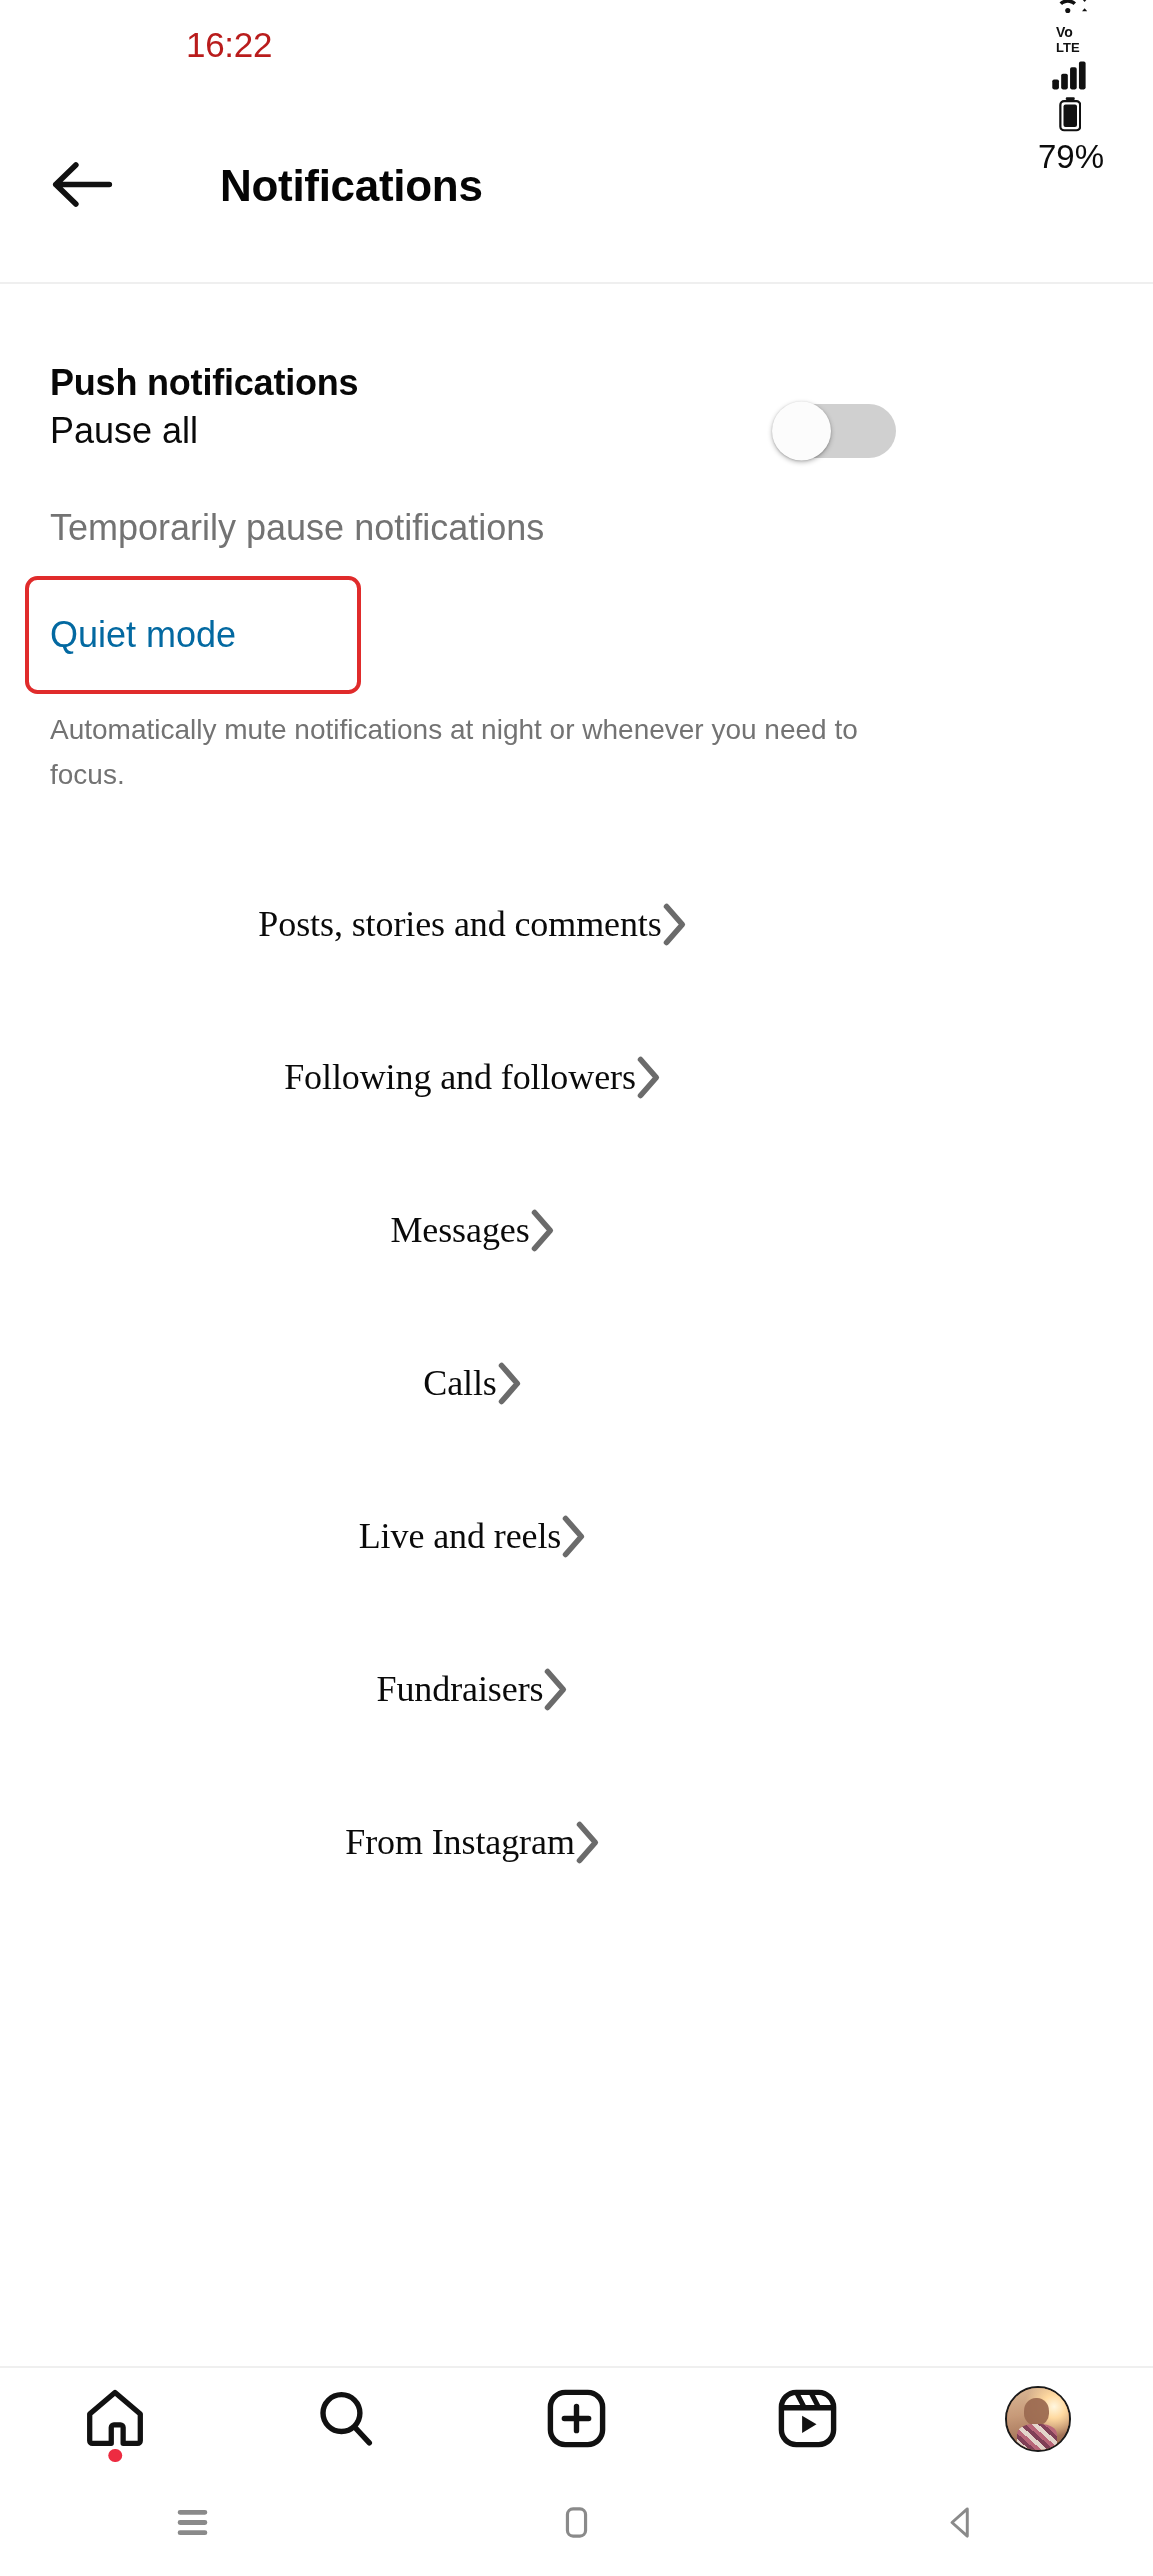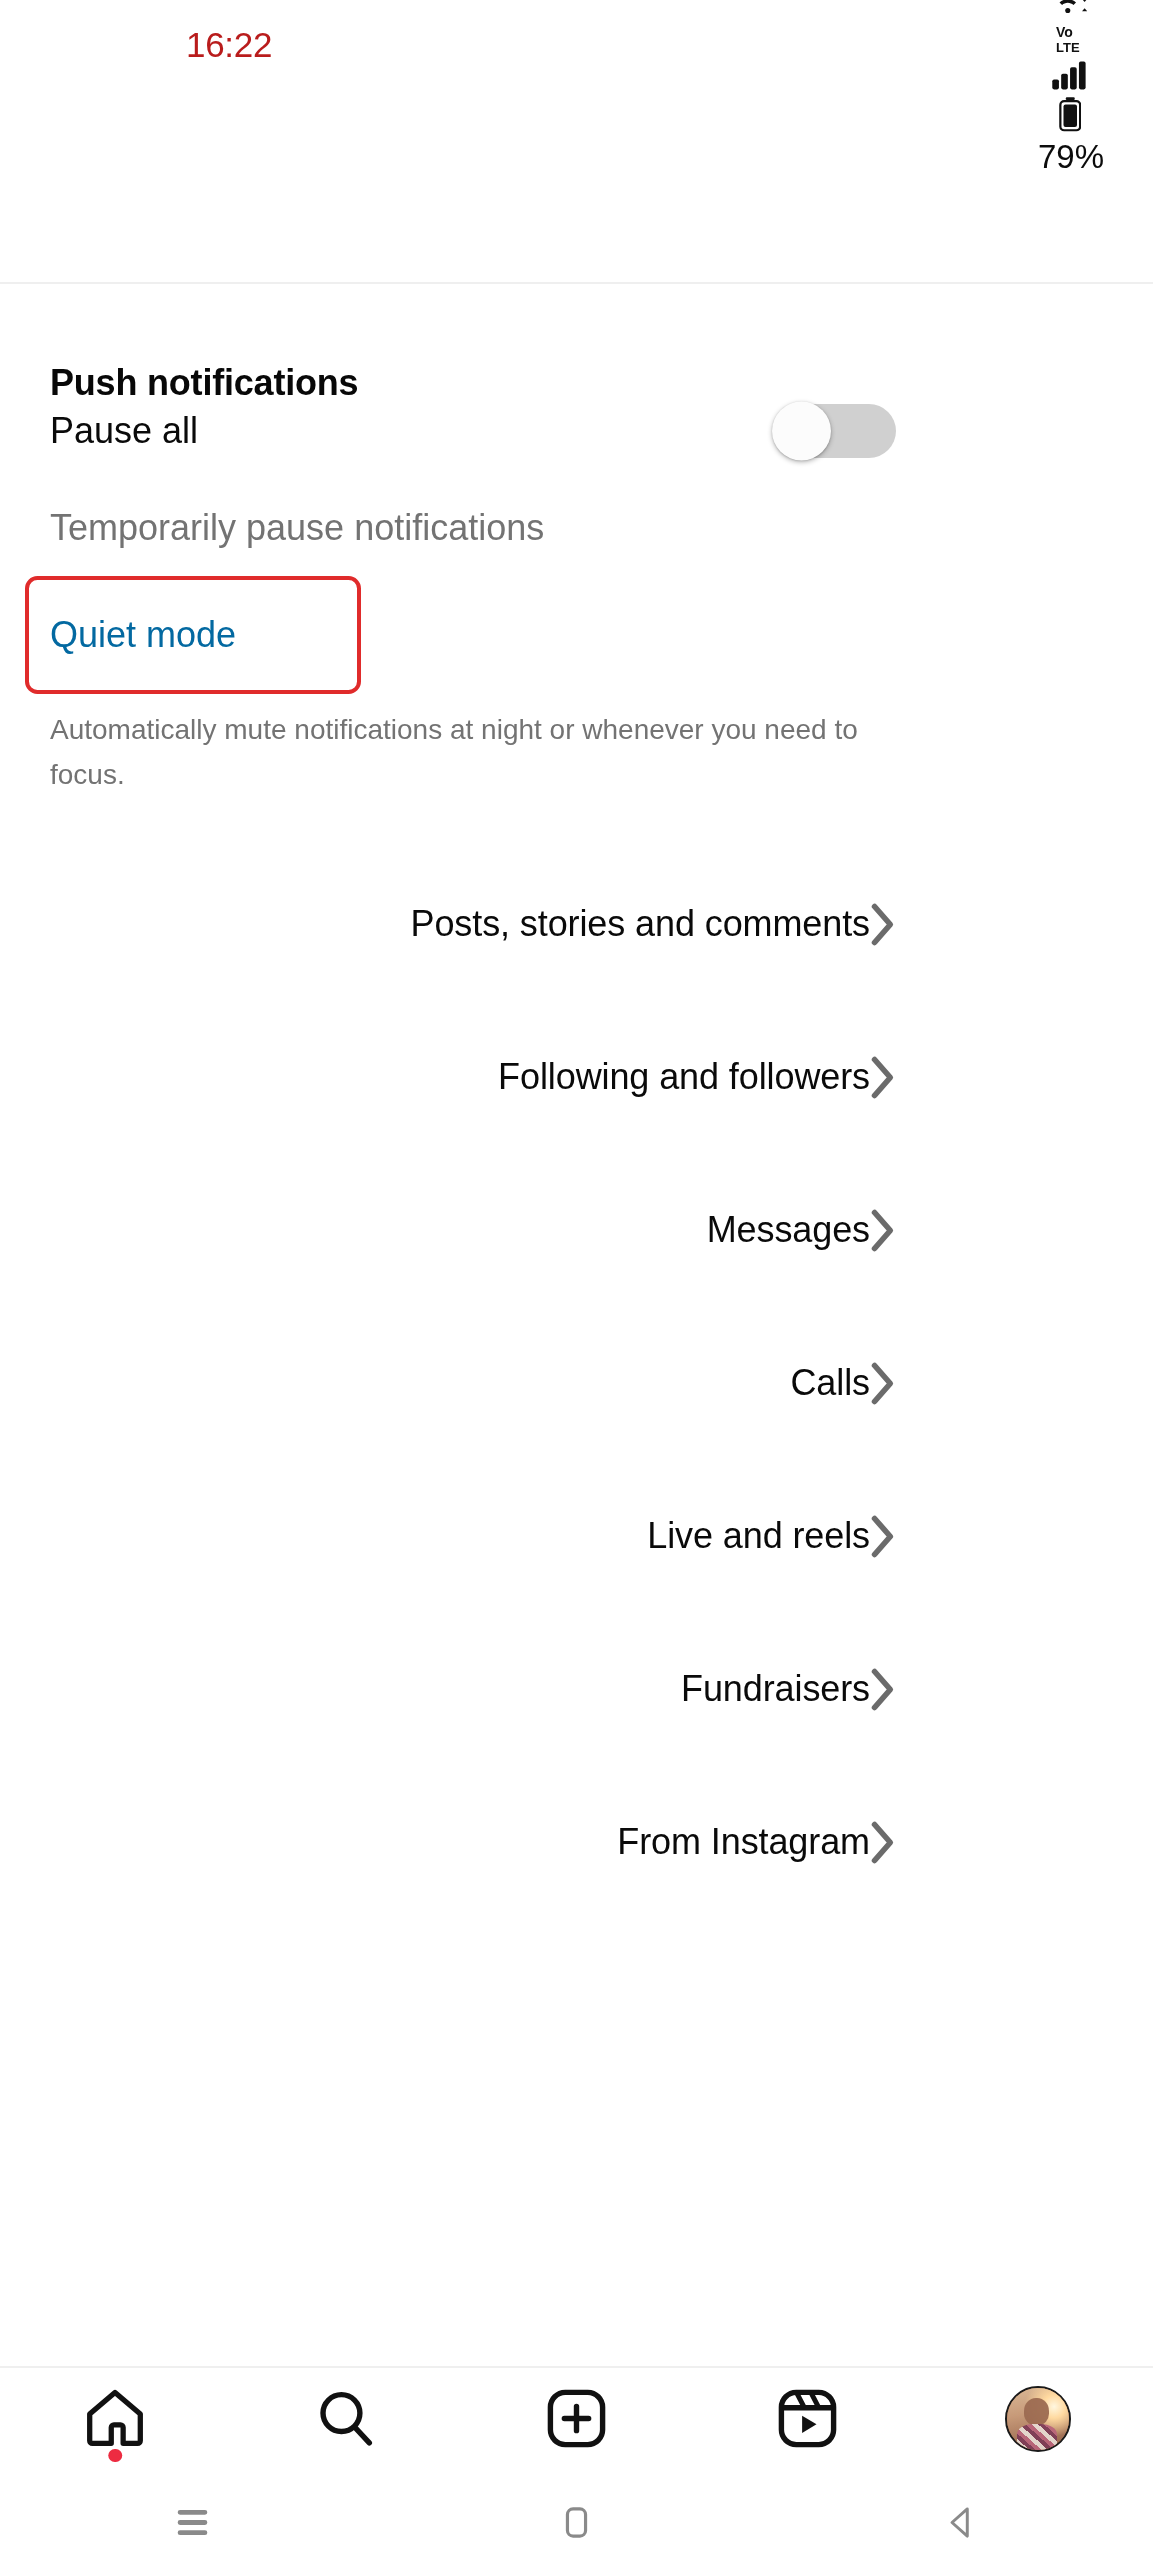--- a/index.html
+++ b/index.html
@@ -91,22 +91,23 @@
 
   .quiet-desc {
     margin-top:17px; padding:0 50px; padding-right:62px;
     font-size:28px; font-weight:400; color:#737373; line-height:1.62;
   }
 
   
   .nav-list { margin-top:50px; }
   .nav-item {
     height:153px; padding:0 50px;
-    display:flex; align-items:center; justify-content:flex-end;
+    display:flex; align-items:center; justify-content:center;
     cursor:pointer;
+    font-family:Liberation Serif, serif;
   }
   .nav-label { font-size:36px; font-weight:400; color:#0a0a0a; letter-spacing:-0.1px; }
   .chev { flex:0 0 auto; width:26px; height:45px; }
 
   
   .bottom-divider {
     position:absolute; bottom:208px; left:0; width:1153px; height:1.7px; background:#efefef;
   }
   .bottomnav {
     position:absolute; bottom:106px; left:0; width:1153px; height:102px;
@@ -207,20 +208,30 @@
           <rect x="6" y="0.5" width="8" height="2.6" rx="1" fill="#111"></rect>
           <rect x="1.2" y="4" width="17.6" height="26" rx="3.4" stroke="#111" stroke-width="2"></rect>
           <rect x="4" y="7" width="12" height="20" rx="1.8" fill="#111"></rect>
         </svg>
       </span>
 
       <span class="sb-battery-text">79%</span>
     </div>
   </div>
 
+  <div class="header">
+    <div class="back-btn">
+      <span>
+        <svg width="62" height="48" viewBox="0 0 55 43" fill="none">
+          <path d="M52 21.5H4M4 21.5L22 4M4 21.5L22 39" stroke="#111" stroke-width="5" stroke-linecap="round" stroke-linejoin="round"></path>
+        </svg>
+      </span>
+    </div>
+    <div class="page-title">Notifications</div>
+  </div>
   <div class="header-divider"></div>
 
   <div class="content">
 
     <div class="section-title">Push notifications</div>
 
     <div class="pause-row">
       <div class="pause-label">Pause all</div>
       <div class="toggle">
         <div class="knob"></div>

